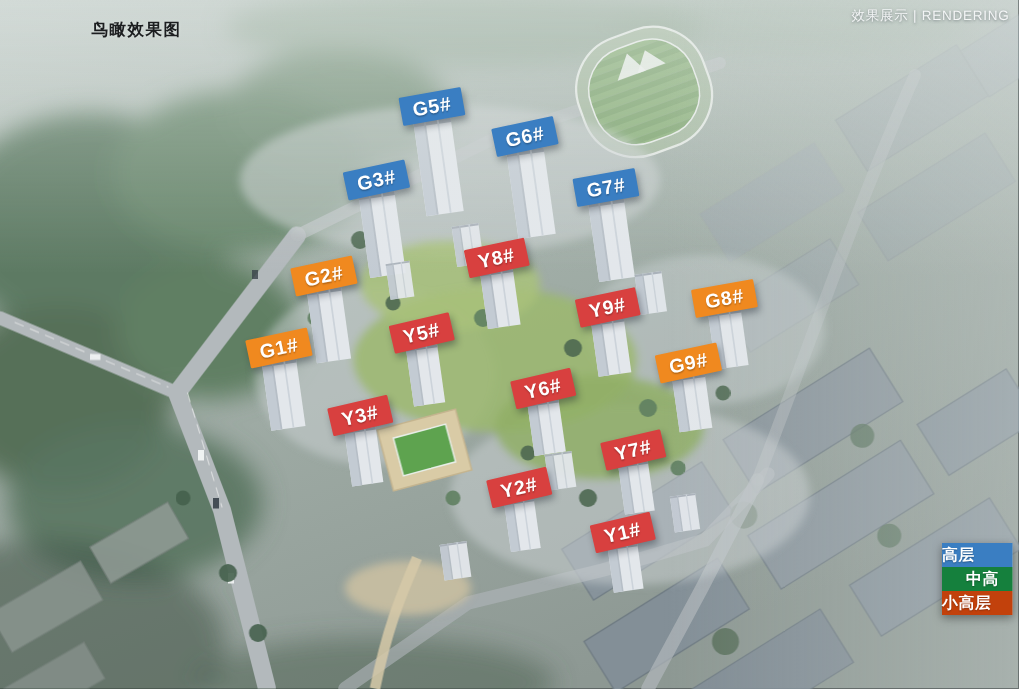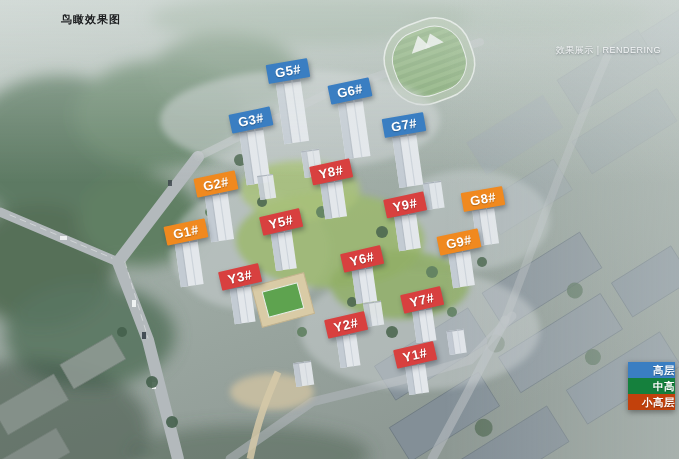--- a/index.html
+++ b/index.html
@@ -9,40 +9,39 @@
     background:#a7b2ab;
   }
   .stage svg{position:absolute;left:0;top:0;}
   .watermark-left{
     position:absolute;left:38px;top:12px;
     font-size:11px;font-weight:bold;letter-spacing:1px;color:#1c1e20;
     text-shadow:0 0 2px rgba(255,255,255,.35);
     margin-left:23px;
   }
   .watermark-right{
-    position:absolute;right:18px;top:4px;
+    position:absolute;right:6px;top:4px;
     font-size:9px;letter-spacing:.5px;color:rgba(250,251,252,.92);
     text-shadow:0 1px 2px rgba(40,50,60,.5);
-    margin-top:40px;
   }
   #labels-layer{position:absolute;inset:0;}
   .bldg-label{
     position:absolute;
     color:#fff;font-size:13px;font-weight:bold;letter-spacing:.5px;
     padding:2px 8px;border-radius:1px;white-space:nowrap;
     box-shadow:1px 3px 5px rgba(20,30,40,.38);
     text-shadow:0 1px 1px rgba(0,0,0,.25);
   }
   .legend{
     position:absolute;left:628px;top:362px;width:47px;
     display:flex;flex-direction:column;
     box-shadow:0 2px 6px rgba(0,0,0,.4);
   }
   .legend-row{
-    height:16px;line-height:16px;text-align:right;
+    height:16px;line-height:16px;text-align:left;
     color:#fff;font-size:10.5px;font-weight:bold;letter-spacing:.5px;
     text-shadow:0 1px 1px rgba(0,0,0,.3);
   }
 </style>
 </head>
 <body>
 
 <div class="stage">
 
   <svg width="679" height="459" viewBox="0 0 679 459" aria-hidden="true">

